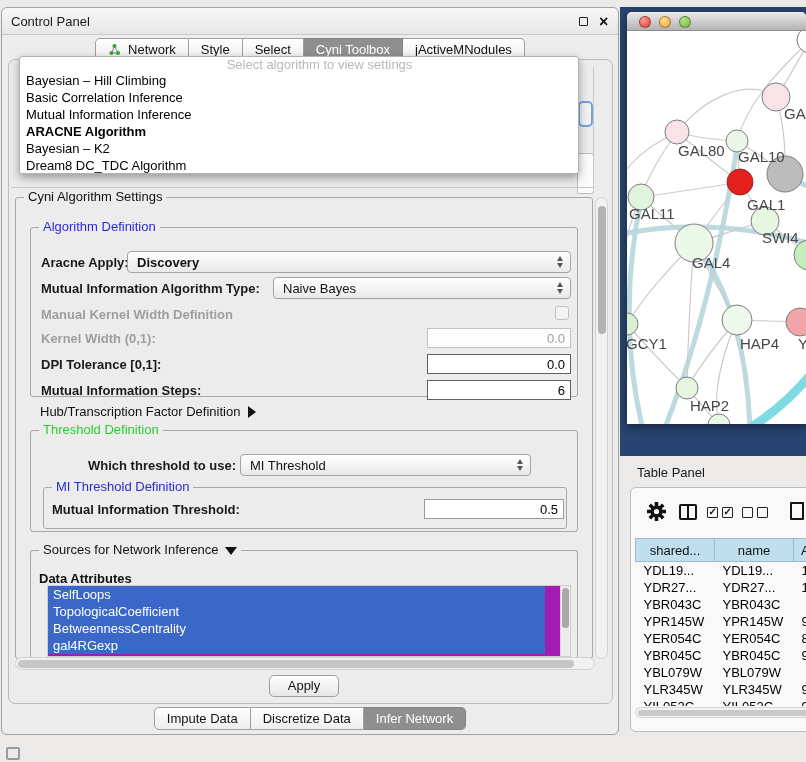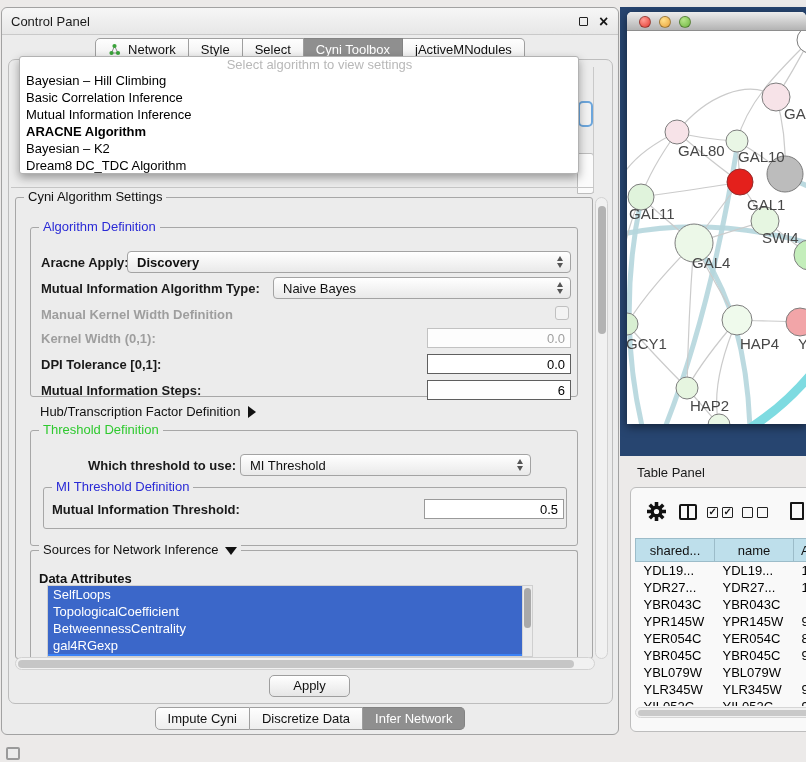--- a/index.html
+++ b/index.html
@@ -62,33 +62,33 @@
   .num-input { position:absolute; height:20px; border:1px solid #5f5f5f; background:#fff; font-size:13px;
                text-align:right; padding:0 5px; font-family:"Liberation Sans",sans-serif; color:#000; }
   .num-input.dis { border:1px solid #c2c2c2; color:#a0a0a0; background:#fdfdfd; }
   .checkbox { position:absolute; width:14px; height:14px; border:1px solid #c0c0c0; border-radius:3px; background:#f3f3f3; }
 
   .hub-row { position:absolute; left:37px; top:395px; display:flex; align-items:center; gap:8px; font-size:13px; color:#111; cursor:default; }
   .tri-right { width:0; height:0; border-top:6px solid transparent; border-bottom:6px solid transparent; border-left:8px solid #111; }
   .tri-down  { display:inline-block; width:0; height:0; border-left:6px solid transparent; border-right:6px solid transparent; border-top:8px solid #111; vertical-align:middle; margin-left:6px; }
 
   .attr-label { position:absolute; left:8px; top:20px; font-weight:bold; font-size:13px; }
-  .attr-list { position:absolute; left:16px; top:34px; width:486px; height:72px; background:#3b82f6; border:1px solid #cfcfcf; overflow:hidden; }
+  .attr-list { position:absolute; left:16px; top:34px; width:524px; height:72px; background:#a21caf; border:1px solid #cfcfcf; overflow:hidden; }
   .attr-item { height:17px; line-height:17px; padding-left:5px; font-size:13px; background:#3b67c9; color:#fff; width:497px; }
   .attr-vscroll { position:absolute; right:0; top:0; width:10px; height:70px; background:#ececec; border-left:1px solid #d5d5d5; }
   .attr-vscroll .thumb { position:absolute; left:1px; top:2px; width:7px; height:40px; background:#a9a9a9; border-radius:4px; }
 
   .vscroll { position:absolute; left:593px; top:189px; width:13px; height:462px; background:#f1f1f1;
              border:1px solid #d2d2d2; border-radius:7px; z-index:3; }
   .vscroll .thumb { position:absolute; left:1.5px; top:8px; width:8px; height:128px; background:#b3b3b3; border-radius:5px; }
   .hscroll { position:absolute; left:13px; top:649px; width:580px; height:13px; background:#f1f1f1;
              border:1px solid #d2d2d2; border-radius:7px; z-index:4; }
   .hscroll .thumb { position:absolute; left:2px; top:1.5px; width:556px; height:8px; background:#c6c6c6; border-radius:5px; }
 
-  .apply-btn { position:absolute; left:267px; top:667px; width:81px; height:22px; border:1px solid #9e9e9e; border-radius:5px;
+  .apply-btn { position:absolute; left:267px; top:667px; width:70px; height:22px; border:1px solid #9e9e9e; border-radius:5px;
                background:linear-gradient(#ffffff,#e6e6e6); font-size:13px; text-align:center; line-height:20px; }
 
   .bottom-tabs { position:absolute; left:0; right:0; top:699px; display:flex; justify-content:center; }
 
   .mini-box { position:absolute; left:6px; top:747px; width:14px; height:13px; border:2px solid #9a9a9a; background:#ebebeb; border-radius:2px; }
 
   
   .net-area { position:absolute; left:620px; top:7px; width:186px; height:449px; background:#274570; }
   .net-window { position:absolute; left:7px; top:5px; width:179px; height:412px; background:#fff;
                 border-radius:5px 5px 0 0; box-shadow:0 3px 10px rgba(0,0,0,.5); }
@@ -221,21 +221,21 @@
 
         <span class="lbl" style="left:10px; top:155px;">Mutual Information Steps:</span>
         <input class="num-input" style="left: 396px; top: 152px; width: 144px;" value="6">
       </div>
 
       <div class="hub-row" style="left:24px; top:206px;">
         <span>Hub/Transcription Factor Definition</span>
         <span class="tri-right"></span>
       </div>
 
-      <div class="group" style="left:14px; top:232px; width:548px; height:116px; position:absolute;">
+      <div class="group" style="left:14px; top:232px; width:548px; height:102px; position:absolute;">
         <span class="legend green">Threshold Definition</span>
 
         <span class="lbl" style="left:57px; top:27px;">Which threshold to use:</span>
         <div class="combo" style="left:209px; top:23px; width:291px;">
           <span>MI Threshold</span>
           <span class="stepper">
               <span class="up"></span>
               <span class="dn"></span>
             </span>
         </div>
@@ -266,21 +266,21 @@
         <div class="thumb"></div>
       </div>
     <div class="hscroll">
         <div class="thumb"></div>
       </div>
 
     <div class="apply-btn">Apply</div>
 
     <div class="bottom-tabs">
       <div class="tab">
-          <span>Impute Cyni</span>
+          <span>Impute Data</span>
         </div>
       <div class="tab">
           <span>Discretize Data</span>
         </div>
       <div class="tab active">
           <span>Infer Network</span>
         </div>
     </div>
   </div>
 

